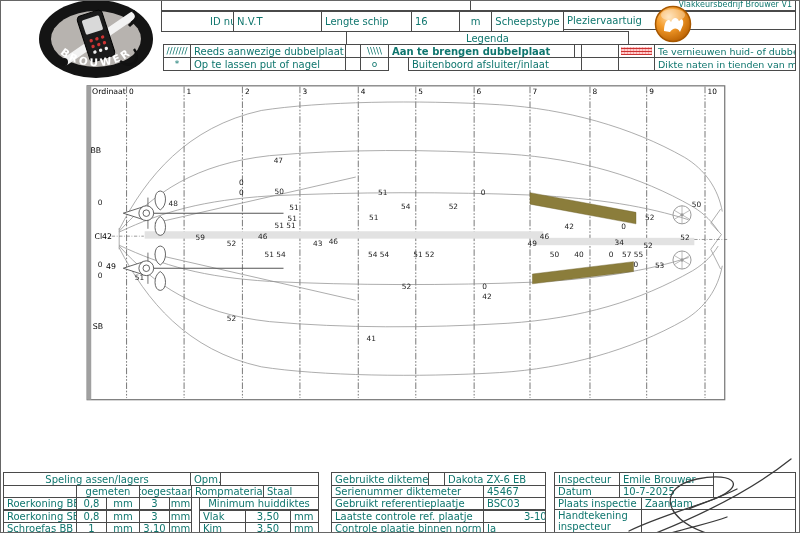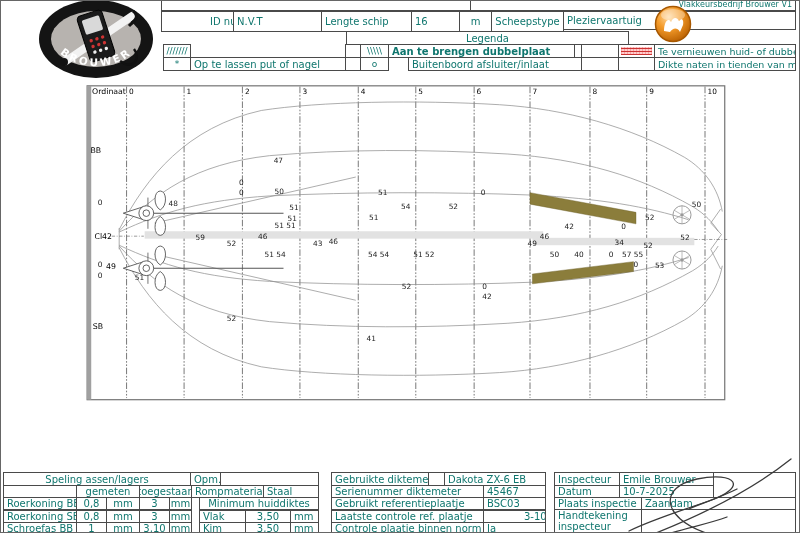--- a/index.html
+++ b/index.html
@@ -33,20 +33,21 @@
   <div class="abs cell" style="left:232px;top:10px;width:89px;height:21px;">N.V.T</div>
   <div class="abs cell" style="left:320px;top:10px;width:91px;height:21px;">Lengte schip</div>
   <div class="abs cell" style="left:410px;top:10px;width:49px;height:21px;">16</div>
   <div class="abs cell ctr" style="left:458px;top:10px;width:33px;height:21px;">m</div>
   <div class="abs cell ctr" style="left:490px;top:10px;width:73px;height:21px;">Scheepstype</div>
   <div class="abs cell" style="left:562px;top:10px;width:233px;height:19px;">Pleziervaartuig</div>
 
   <div class="abs cell ctr" style="left:345px;top:30px;width:283px;height:14px;">Legenda</div>
 
   <div class="abs cell ctr swatch" style="left:162px;top:43px;width:28px;height:14px;">///////</div>
+  <div class="abs cell" style="left:189px;top:43px;width:156px;height:14px;">Reeds aanwezige dubbelplaat</div>
   <div class="abs cell" style="left:344px;top:43px;width:16px;height:14px;"></div>
   <div class="abs cell ctr swatch" style="left:359px;top:43px;width:29px;height:14px;">\\\\\</div>
   <div class="abs cell" style="left:387px;top:43px;width:187px;height:14px;font-weight:bold;">Aan te brengen dubbelplaat</div>
   <div class="abs cell" style="left:580px;top:43px;width:38px;height:14px;"></div>
   <div class="abs cell ctr" style="left:617px;top:43px;width:37px;height:14px;padding:2px;">
     <div class="hatch-red" style="width:100%;height:100%;"></div>
   </div>
   <div class="abs cell" style="left:653px;top:43px;width:142px;height:14px;font-size:9.5px;">Te vernieuwen huid- of dubbelplaat</div>
 
   <div class="abs cell ctr swatch" style="left:162px;top:56px;width:28px;height:14px;">*</div>

